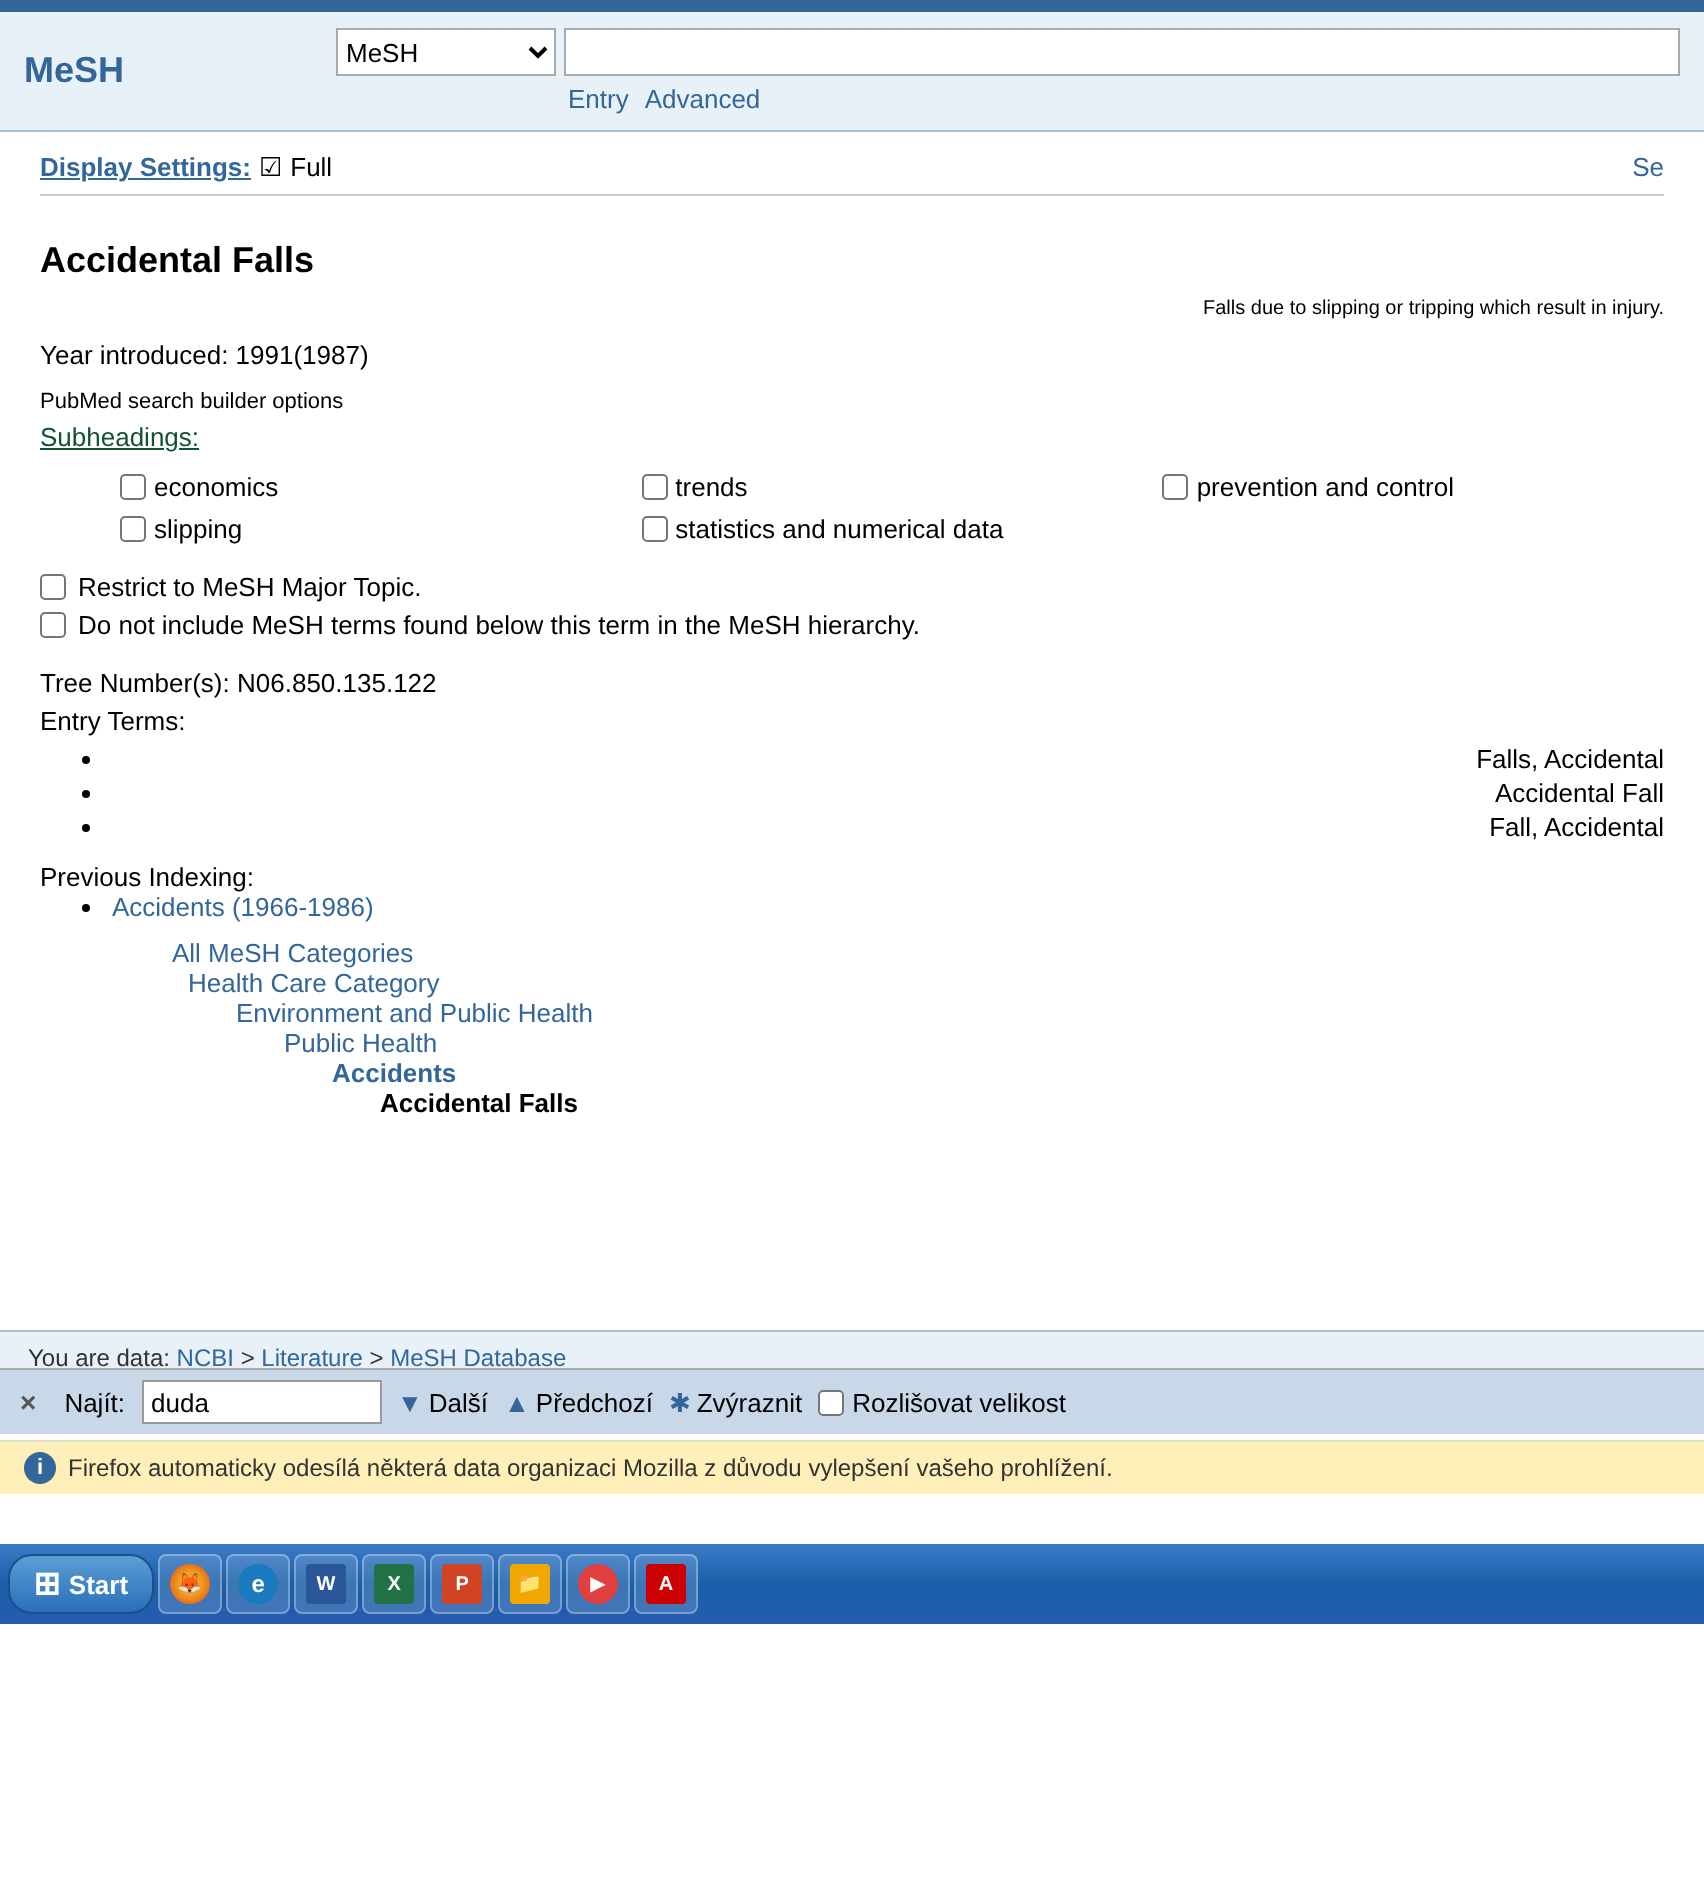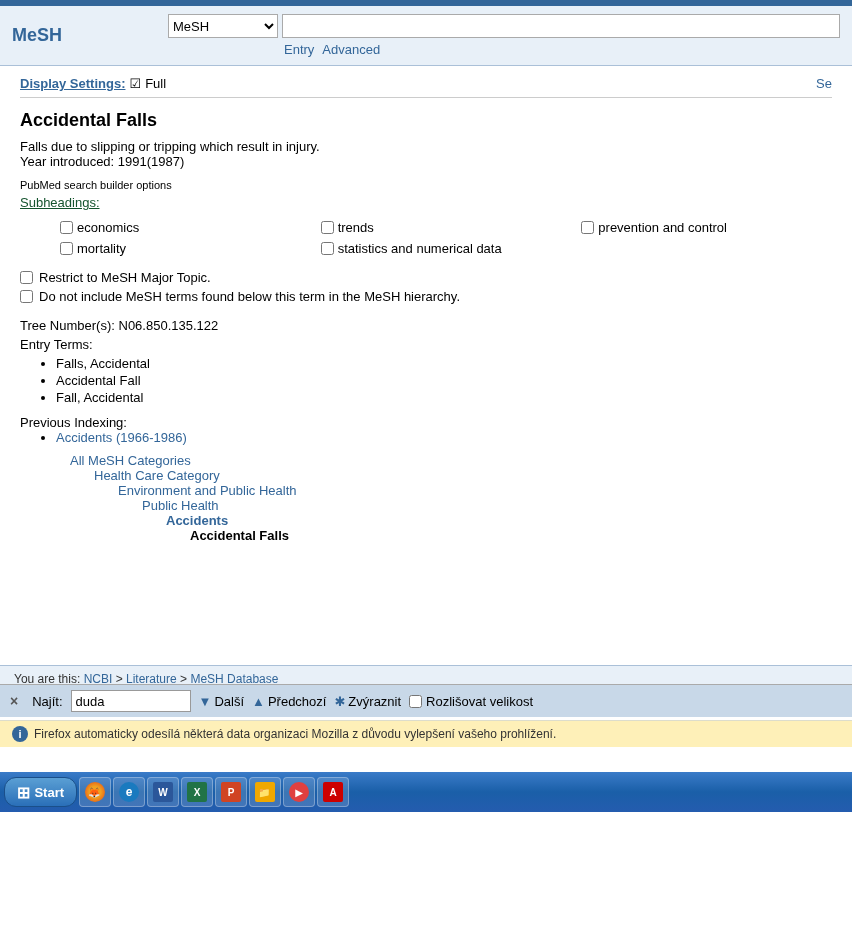--- a/index.html
+++ b/index.html
@@ -63,21 +63,21 @@
       font-size: 13px;
     }
 
     
     .display-settings-bar {
       display: flex;
       justify-content: space-between;
       align-items: center;
       border-bottom: 1px solid #ccc;
       padding-bottom: 6px;
-      margin-bottom: 12px;
+      margin-bottom: 22px;
     }
     .display-settings-left {
       display: flex;
       align-items: center;
       gap: 4px;
       font-size: 13px;
     }
     .display-settings-left a {
       color: #336699;
       text-decoration: underline;
@@ -91,23 +91,24 @@
 
     
     .article-title {
       font-size: 18px;
       font-weight: bold;
       color: #000;
       margin-bottom: 8px;
     }
 
     .description {
-      font-size: 13px;
-      margin-bottom: 0;
+      font-size: 10px;
+      margin-bottom: 10px;
       color: #000;
+      text-align: right;
     }
 
     .year-info {
       font-size: 13px;
       margin-bottom: 10px;
       color: #000;
     }
 
     .pubmed-options {
       font-size: 11px;
@@ -171,20 +172,21 @@
     .entry-terms {
       margin-bottom: 10px;
     }
     .entry-terms ul {
       list-style: disc;
       padding-left: 36px;
       font-size: 13px;
     }
     .entry-terms ul li {
       margin-bottom: 2px;
+      text-align: right;
     }
 
     .previous-indexing {
       font-size: 13px;
       margin-bottom: 4px;
     }
     .previous-indexing ul {
       list-style: disc;
       padding-left: 36px;
       margin-bottom: 8px;
@@ -203,21 +205,21 @@
       font-size: 13px;
     }
     .category-hierarchy a {
       color: #336699;
       text-decoration: none;
     }
     .cat-row {
       display: flex;
       align-items: center;
     }
-    .cat-level-0 { margin-left: 0; }
+    .cat-level-0 { margin-left: 16px; }
     .cat-level-1 { margin-left: 24px; }
     .cat-level-2 { margin-left: 48px; }
     .cat-level-3 { margin-left: 72px; }
     .cat-level-4 { margin-left: 96px; font-weight: bold; }
 
     
     .bottom-status {
       background: #e8f0f8;
       border-top: 1px solid #aac0d8;
       padding: 6px 14px;
@@ -422,21 +424,21 @@
       <div class="checkbox-item">
         <input type="checkbox" style="">
         <span>trends</span>
       </div>
       <div class="checkbox-item">
         <input type="checkbox" style="">
         <span>prevention and control</span>
       </div>
       <div class="checkbox-item">
         <input type="checkbox" style="">
-        <span>mortality</span>
+        <span>slipping</span>
       </div>
       <div class="checkbox-item">
         <input type="checkbox" style="">
         <span>statistics and numerical data</span>
       </div>
     </div>
 
     <div class="options-section">
       <div class="option-row">
         <input type="checkbox" style="">
@@ -488,21 +490,21 @@
         <a href="#">Accidents</a>
       </div>
       <div class="cat-row" style="margin-left:120px; font-weight:bold;">
         <span>Accidental Falls</span>
       </div>
     </div>
 
   </div>
 
   <div class="bottom-status">
-    <span>You are this:</span>
+    <span>You are data:</span>
     <a href="#">NCBI</a>
     <span>&gt;</span>
     <a href="#">Literature</a>
     <span>&gt;</span>
     <a href="#">MeSH Database</a>
   </div>
 
   <div class="find-toolbar">
     <button class="find-close">×</button>
     <span class="find-label">Najít:</span>

